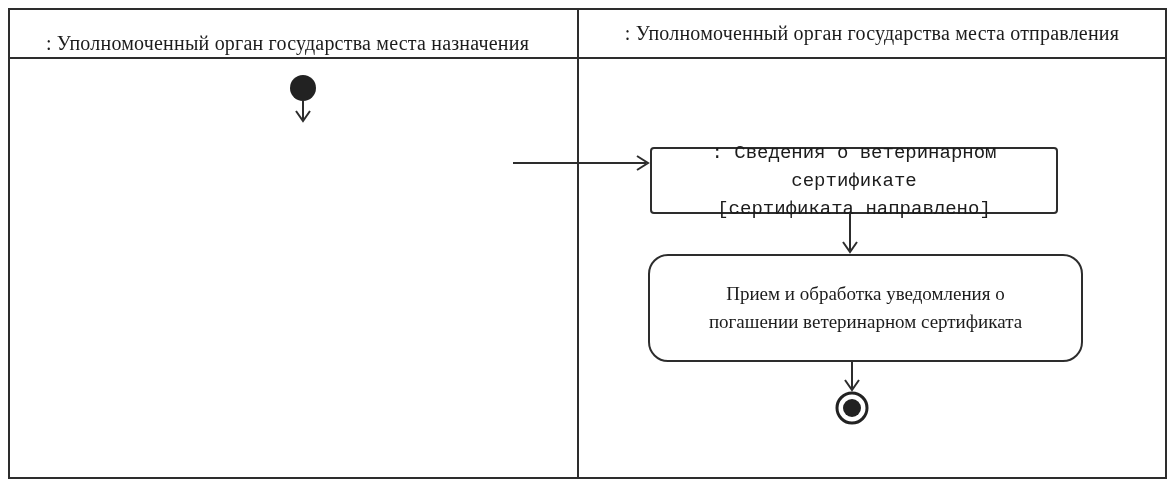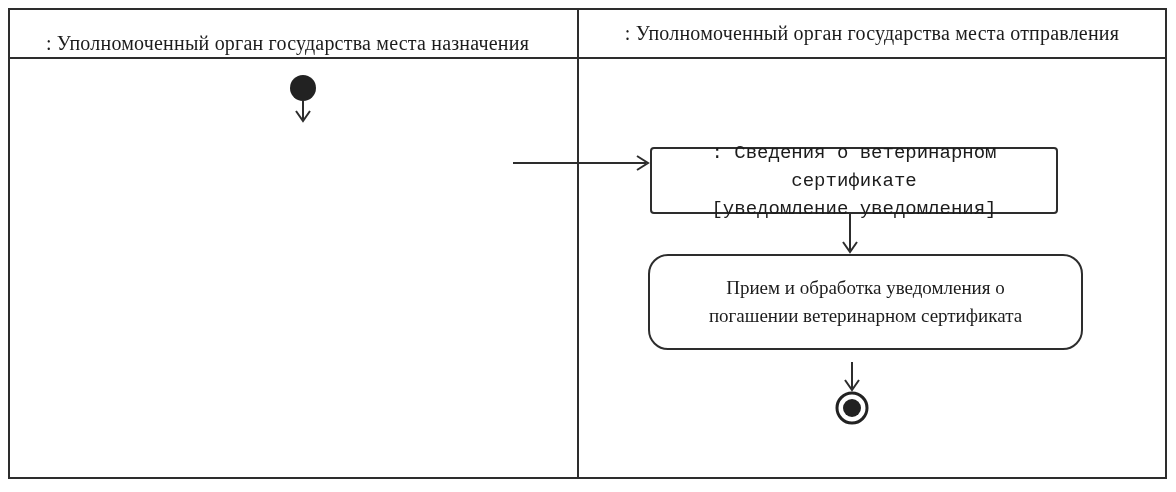--- a/index.html
+++ b/index.html
@@ -60,21 +60,21 @@
     justify-content: center;
     text-align: center;
     font-size: 19px;
     line-height: 28px;
   }
   .node-activity { border-radius: 20px; }
   .node-object   { border-radius: 4px; font-family: Liberation Mono, monospace; }
 
   .activity-1 { left: 95px;  top: 122px; width: 418px; height: 106px; }
   .object-1   { left: 650px; top: 147px; width: 408px; height: 67px;  }
-  .activity-2 { left: 648px; top: 254px; width: 435px; height: 96px; }
+  .activity-2 { left: 648px; top: 254px; width: 435px; height: 108px; }
 
   .connectors {
     position: absolute;
     left: 0; top: 0;
     width: 1176px; height: 492px;
     pointer-events: none;
   }
 </style>
 </head>
 <body>
@@ -114,21 +114,21 @@
 
     <g>
       <circle cx="852" cy="408" r="15" fill="#ffffff" stroke="#222222" stroke-width="3"></circle>
       <circle cx="852" cy="408" r="9" fill="#222222"></circle>
     </g>
   </svg>
 
 
   <div class="node node-object object-1">
     <div>: Сведения о ветеринарном сертификате</div>
-    <div>[уведомление уведомления]</div>
+    <div>[сертификата направлено]</div>
   </div>
 
   <div class="node node-activity activity-2">
     <div>Прием и обработка уведомления о</div>
     <div>погашении ветеринарном сертификата</div>
   </div>
 
 </div>
 
 </body></html>

